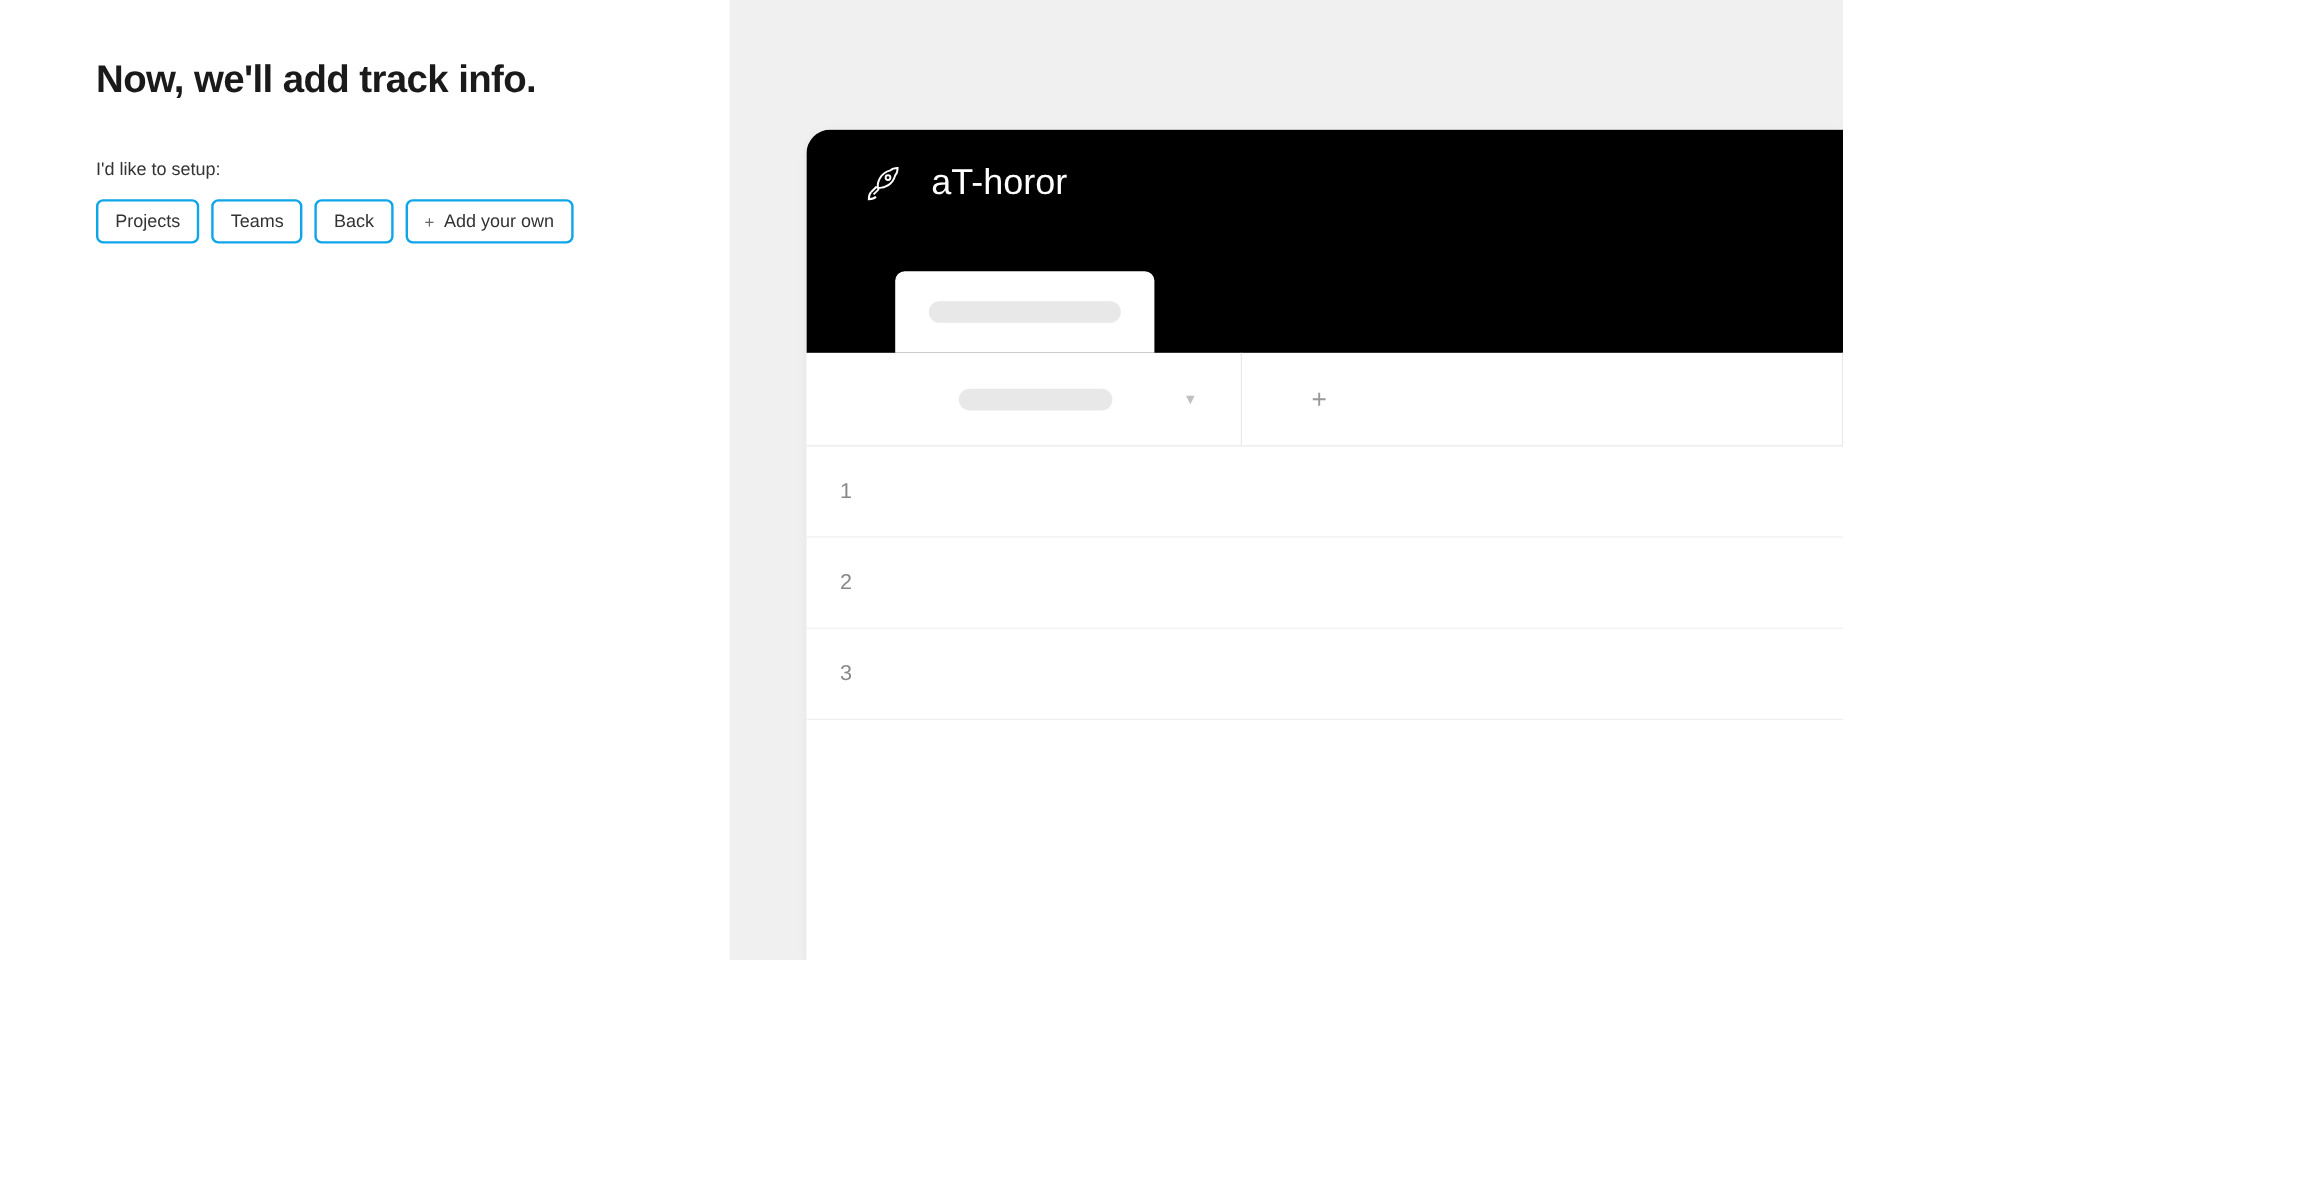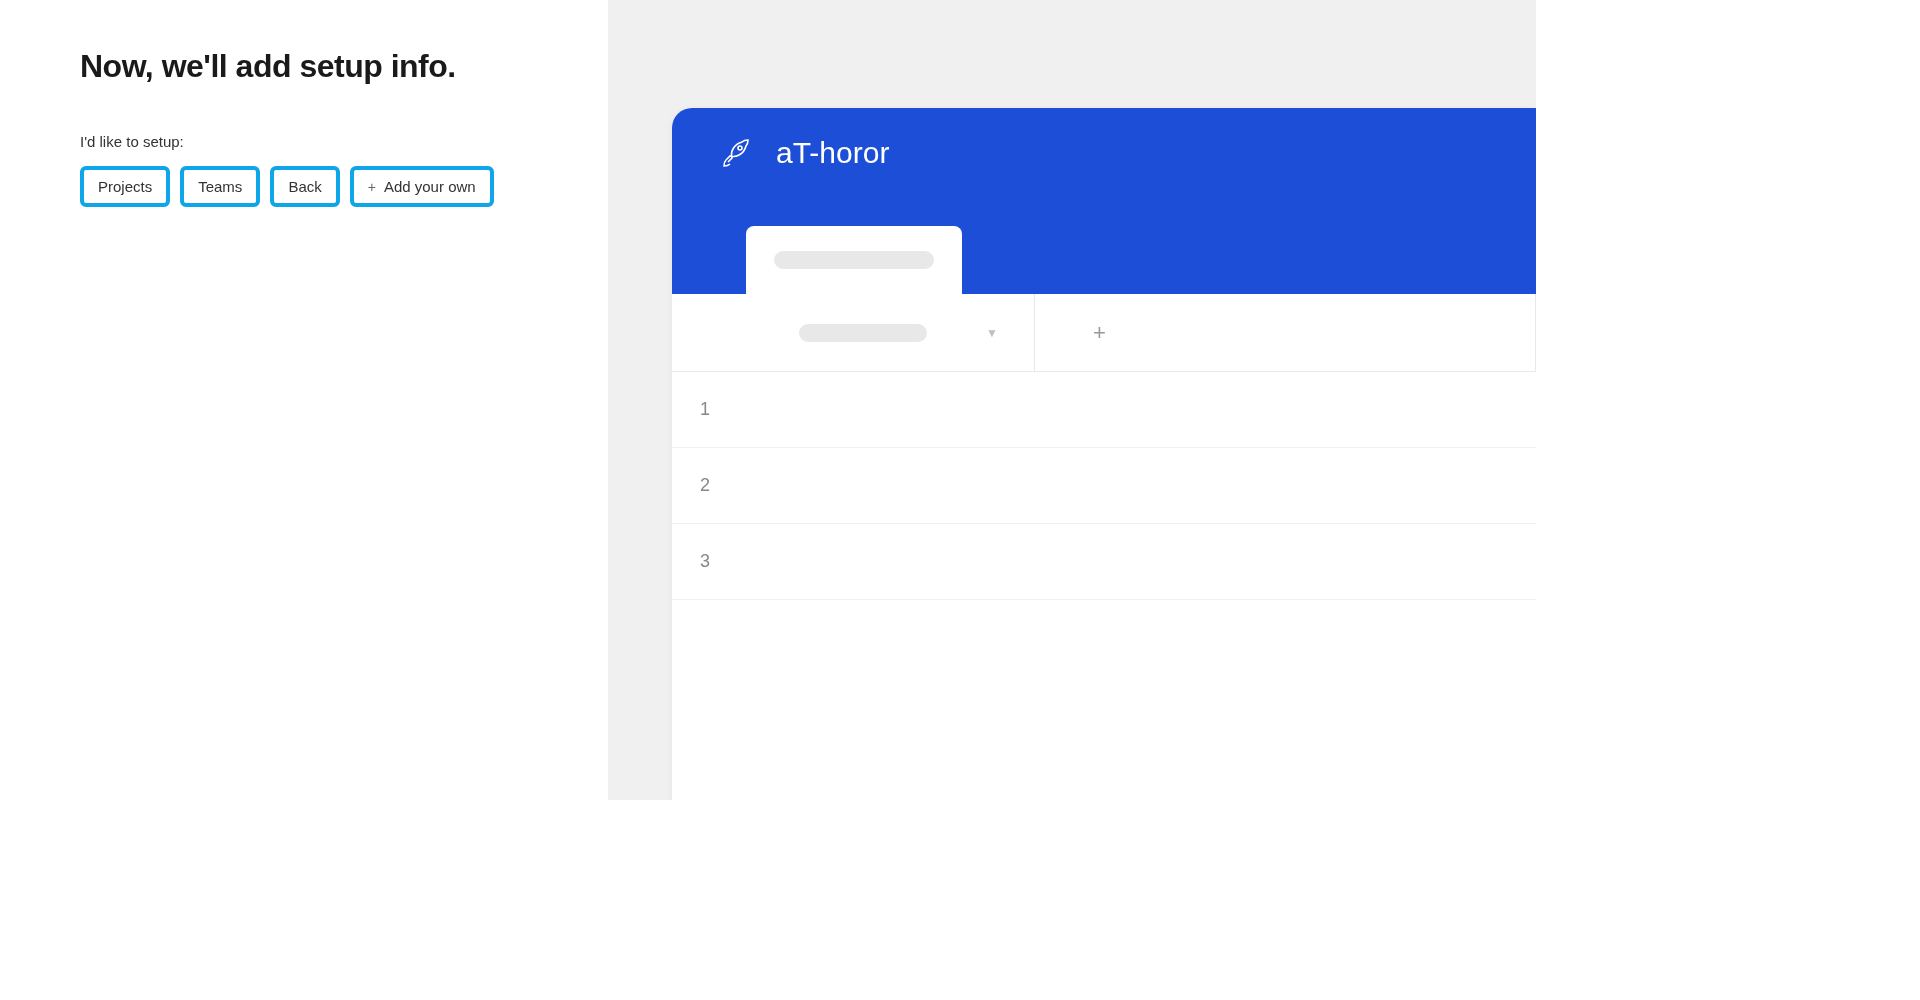--- a/index.html
+++ b/index.html
@@ -49,21 +49,21 @@
       font-size: 15px;
       color: #333;
       margin-bottom: 16px;
     }
     .options-row {
       display: flex;
       gap: 10px;
       flex-wrap: wrap;
     }
     .option-pill {
-      border: 4px solid #0ea5e9;
+      border: 2px solid #0ea5e9;
       background: #fff;
       border-radius: 6px;
       padding: 8px 14px;
       font-size: 15px;
       color: #333;
       cursor: pointer;
       display: flex;
       align-items: center;
       gap: 8px;
     }
@@ -126,21 +126,21 @@
       top: 108px;
       left: 64px;
       right: 0;
       bottom: 0;
       background: #fff;
       border-radius: 20px 0 0 0;
       overflow: hidden;
       box-shadow: 0 2px 8px rgba(0,0,0,0.05);
     }
     .preview-header {
-      background: #1d4ed8;
+      background: #000000;
       height: 186px;
       padding: 28px 48px;
       display: flex;
       align-items: flex-start;
       gap: 24px;
       position: relative;
     }
     .rocket-icon {
       width: 32px;
       height: 32px;
@@ -233,21 +233,21 @@
       color: #888;
       font-size: 18px;
       font-weight: 400;
     }
   </style>
 </head>
 <body>
 
 <div class="left-panel">
 
-  <h1 class="heading">Now, we'll add setup info.</h1>
+  <h1 class="heading">Now, we'll add track info.</h1>
 
   <p class="subheading">I'd like to setup:</p>
 
   <div class="options-row">
     <button class="option-pill">
       <span>Projects</span>
     </button>
     <button class="option-pill">
       <span>Teams</span>
     </button>

